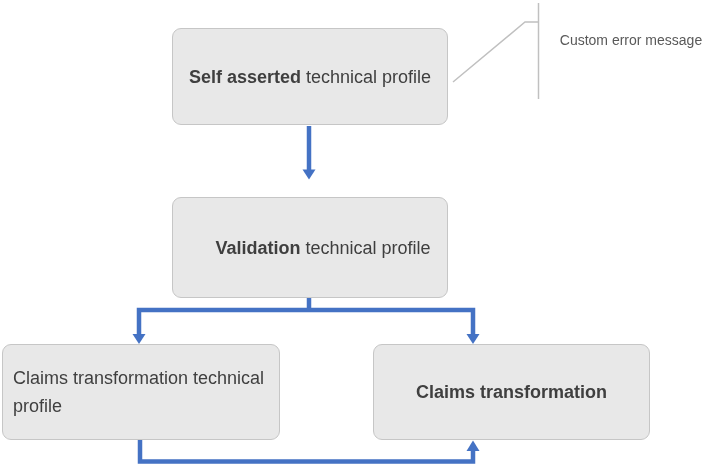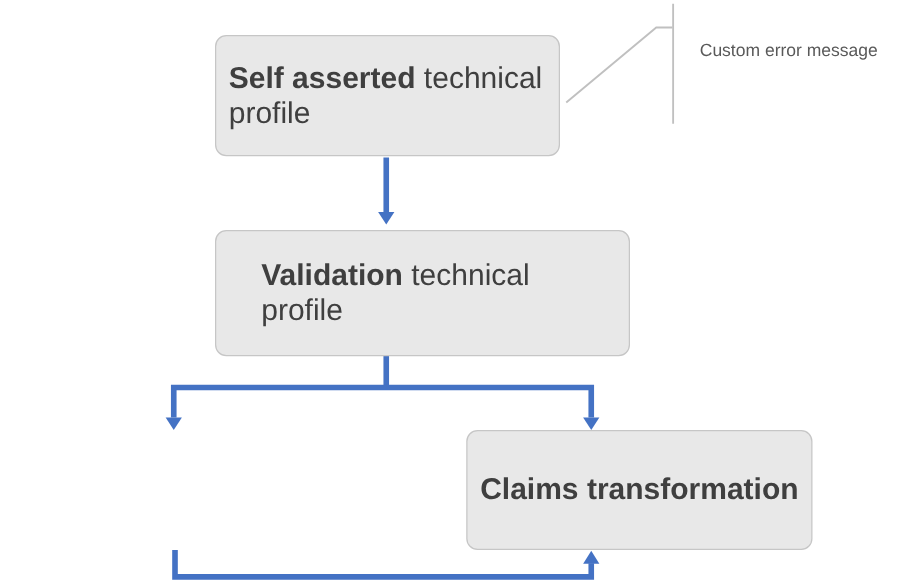--- a/index.html
+++ b/index.html
@@ -21,26 +21,26 @@
     overflow:hidden;
   }
   .node{
     position:absolute;
     background:var(--box_fill);
     border:1px solid var(--box_border);
     border-radius:9px;
     display:flex;align-items:center;justify-content:center;
     text-align:left;
     color:var(--box_text);
-    font-size:24px;line-height:28px;
+    font-size:18px;line-height:28px;
     padding:4px 10px;
   }
   .node .b{font-weight:bold;}
   #node-self-asserted   {left:172px;top:28px; width:276px;height:97px;}
-  #node-validation      {left:172px;top:184px;width:332px;height:101px;padding-left:36px;}
+  #node-validation      {left:172px;top:197px;width:276px;height:101px;padding-left:36px;}
   #node-claims-tp       {left:2px;  top:344px;width:278px;height:96px;}
   #node-claims-tf       {left:335px;top:344px;width:277px;height:96px;font-weight:bold;margin-left:38px;}
   .callout-text{
     position:absolute;
     left:552px;top:26px;width:158px;
     text-align:center;
     color:var(--callout_text);
     font-size:14px;line-height:29px;
   }
   svg.overlay{position:absolute;left:0;top:0;width:727px;height:470px;pointer-events:none;}
@@ -71,20 +71,23 @@
   </svg>
 
   <div class="node" id="node-self-asserted">
     <span><span class="b">Self asserted</span><span> technical profile</span></span>
   </div>
 
   <div class="node" id="node-validation">
     <span><span class="b">Validation</span><span> technical profile</span></span>
   </div>
 
+  <div class="node" id="node-claims-tp">
+    <span>Claims transformation technical profile</span>
+  </div>
 
   <div class="node" id="node-claims-tf">
     <span>Claims transformation</span>
   </div>
 
   <div class="callout-text">Custom error message</div>
 
 </div>
 
 </body></html>

